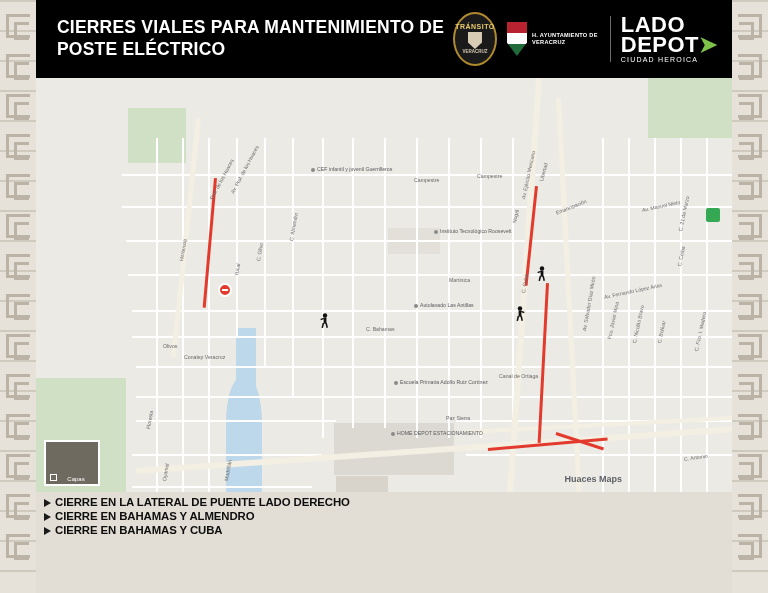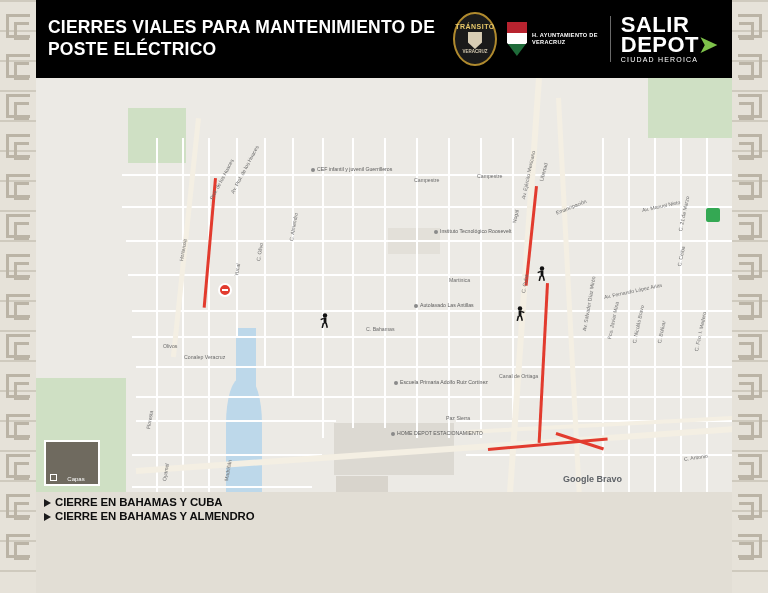--- a/index.html
+++ b/index.html
@@ -40,21 +40,21 @@
   .header {
     position:absolute; left:36px; top:0; width:696px; height:78px;
     background:#000;
     display:flex; align-items:center;
   }
   .header-title {
     color:#fff;
     font-weight:bold;
     font-size:17.5px;
     line-height:1.25;
-    padding-left:12px;
+    padding-left:21px;
     letter-spacing:.2px;
     text-transform:uppercase;
     max-width:430px;
   }
   .header-logos {
     margin-left:auto;
     display:flex; align-items:center; gap:10px;
     padding-right:14px;
   }
   .logo-transito {
@@ -214,21 +214,21 @@
         <div class="t1">TRÁNSITO</div>
         <div class="shield"></div>
         <div class="t2">VERACRUZ</div>
       </div>
       <div class="ayto">
         <div class="crest"></div>
         <div class="ayto-txt">H. AYUNTAMIENTO DE VERACRUZ</div>
       </div>
       <div class="divider-v"></div>
       <div class="logo-vera">
-        <div class="v1">SALIR</div>
+        <div class="v1">LADO</div>
         <div class="v2"><span>DEPOT</span><span class="accent">➤</span></div>
         <div class="v3">CIUDAD HEROICA</div>
       </div>
     </div>
   </div>
 
   <div class="map-wrap">
     <div class="map-canvas">
 
       <div class="blockfill" style="left:0;top:0;width:696px;height:414px;background:#eceae5"></div>
@@ -352,28 +352,32 @@
           <div class="poi" style="left: 398px; top: 150px;"><span class="dot"></span>Instituto Tecnológico Roosevelt</div>
           <div class="poi" style="left: 378px; top: 224px;"><span class="dot"></span>Autolavado Las Antillas</div>
           <div class="poi" style="left: 358px; top: 301px;"><span class="dot"></span>Escuela Primaria Adolfo Ruiz Cortínez</div>
           <div class="poi" style="left: 355px; top: 352px;"><span class="dot"></span>HOME DEPOT ESTACIONAMIENTO</div>
         </div>
 
       <div class="capas">
         <span class="sq"></span>
         <span class="lbl">Capas</span>
       </div>
-      <div class="gmaps-logo">Google Bravo</div>
+      <div class="gmaps-logo">Huaces Maps</div>
     </div>
   </div>
 
   <div class="footer">
     <div class="bullet-row">
       <span class="tri"></span>
-      <span>CIERRE EN BAHAMAS  Y CUBA</span>
+      <span>CIERRE EN  LA LATERAL DE PUENTE LADO  DERECHO</span>
     </div>
     <div class="bullet-row">
       <span class="tri"></span>
       <span>CIERRE EN BAHAMAS Y ALMENDRO</span>
     </div>
+    <div class="bullet-row">
+      <span class="tri"></span>
+      <span>CIERRE EN BAHAMAS  Y CUBA</span>
+    </div>
   </div>
 
 </div>
 
 </body></html>

